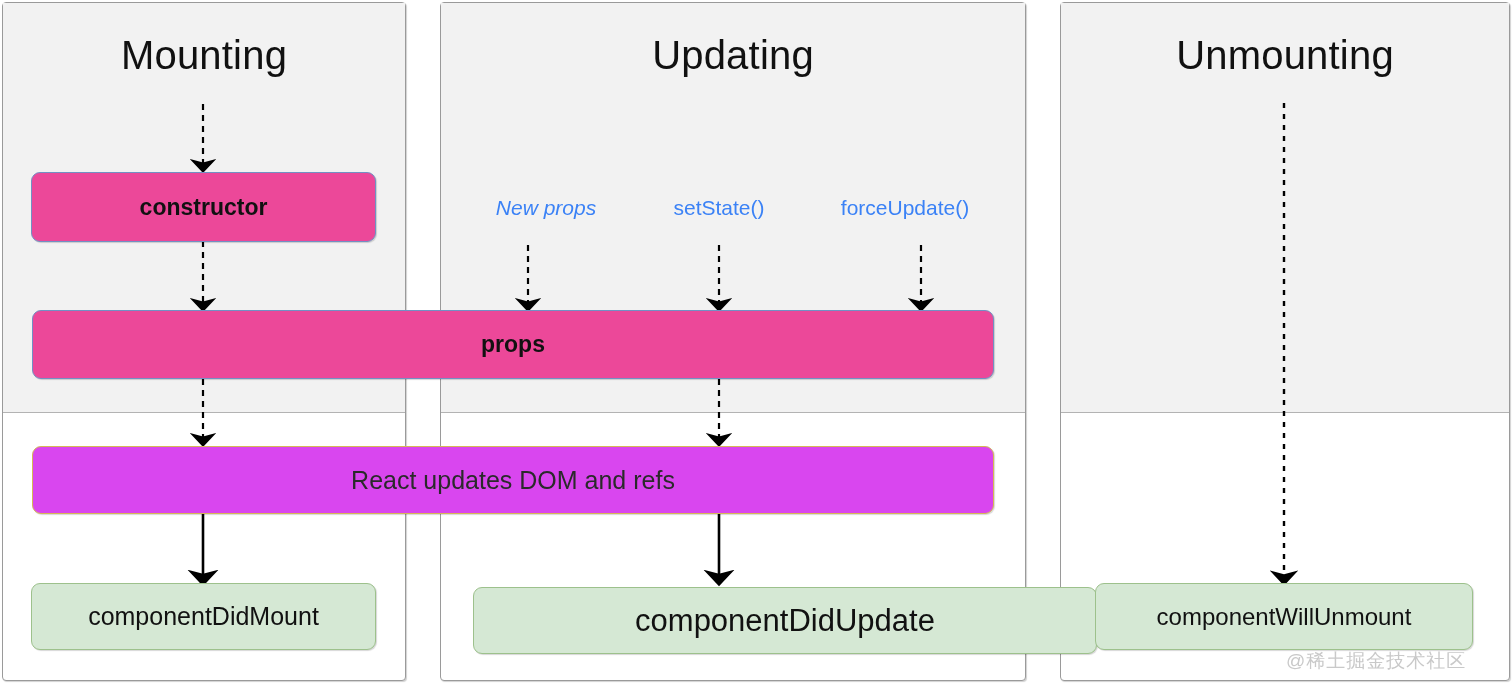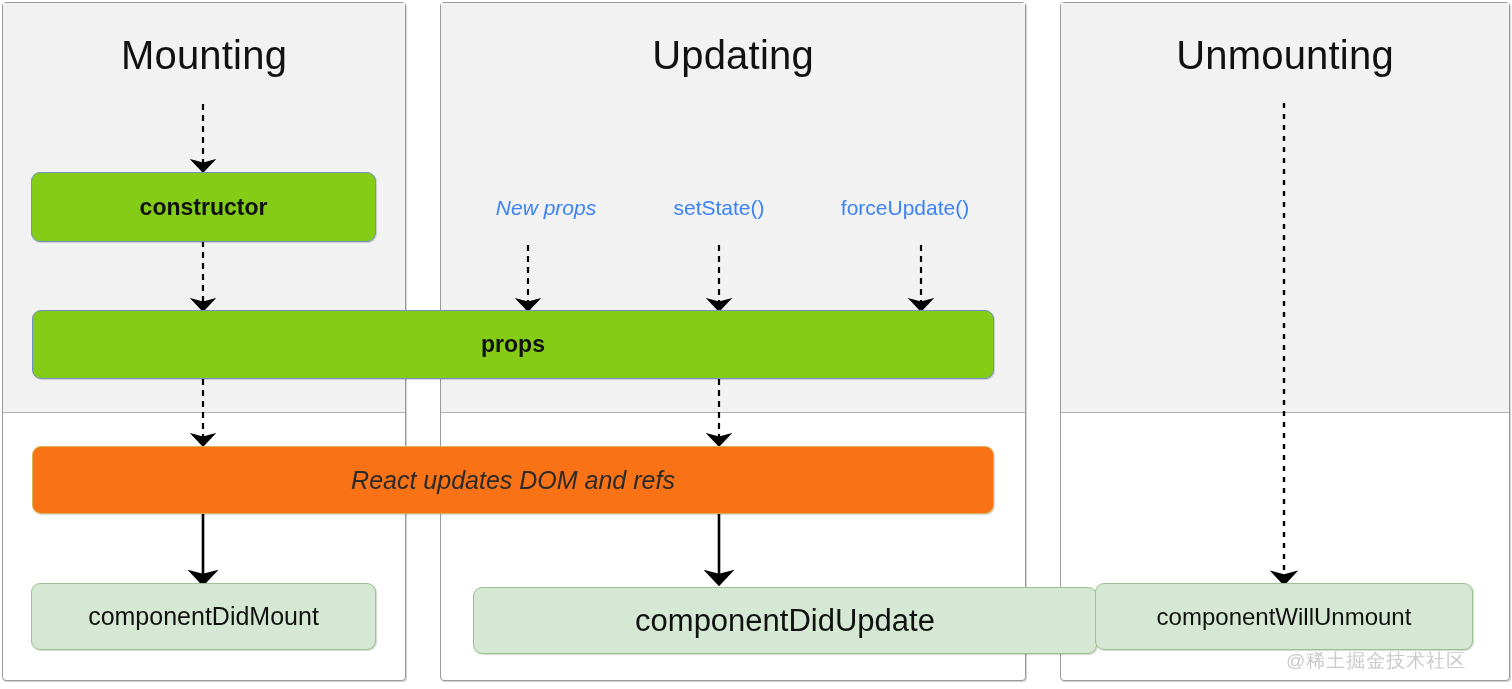--- a/index.html
+++ b/index.html
@@ -52,29 +52,28 @@
     position: absolute;
     box-sizing: border-box;
     border-radius: 9px;
     display: flex;
     align-items: center;
     justify-content: center;
     text-align: center;
     box-shadow: 1px 1px 1px rgba(0,0,0,0.16);
   }
   .node.blue {
-    background: #84cc16;
+    background: #ec4899;
     border: 1.5px solid #7290c4;
     font-weight: bold;
     color: #111111;
   }
   .node.yellow {
-    background: #f97316;
+    background: #d946ef;
     border: 1.5px solid #d6b656;
-    font-style: italic;
     color: #2a2a2a;
   }
   .node.green {
     background: #d5e8d4;
     border: 1.5px solid #9dc18c;
     color: #111111;
   }
 
   
   .trigger-label {

